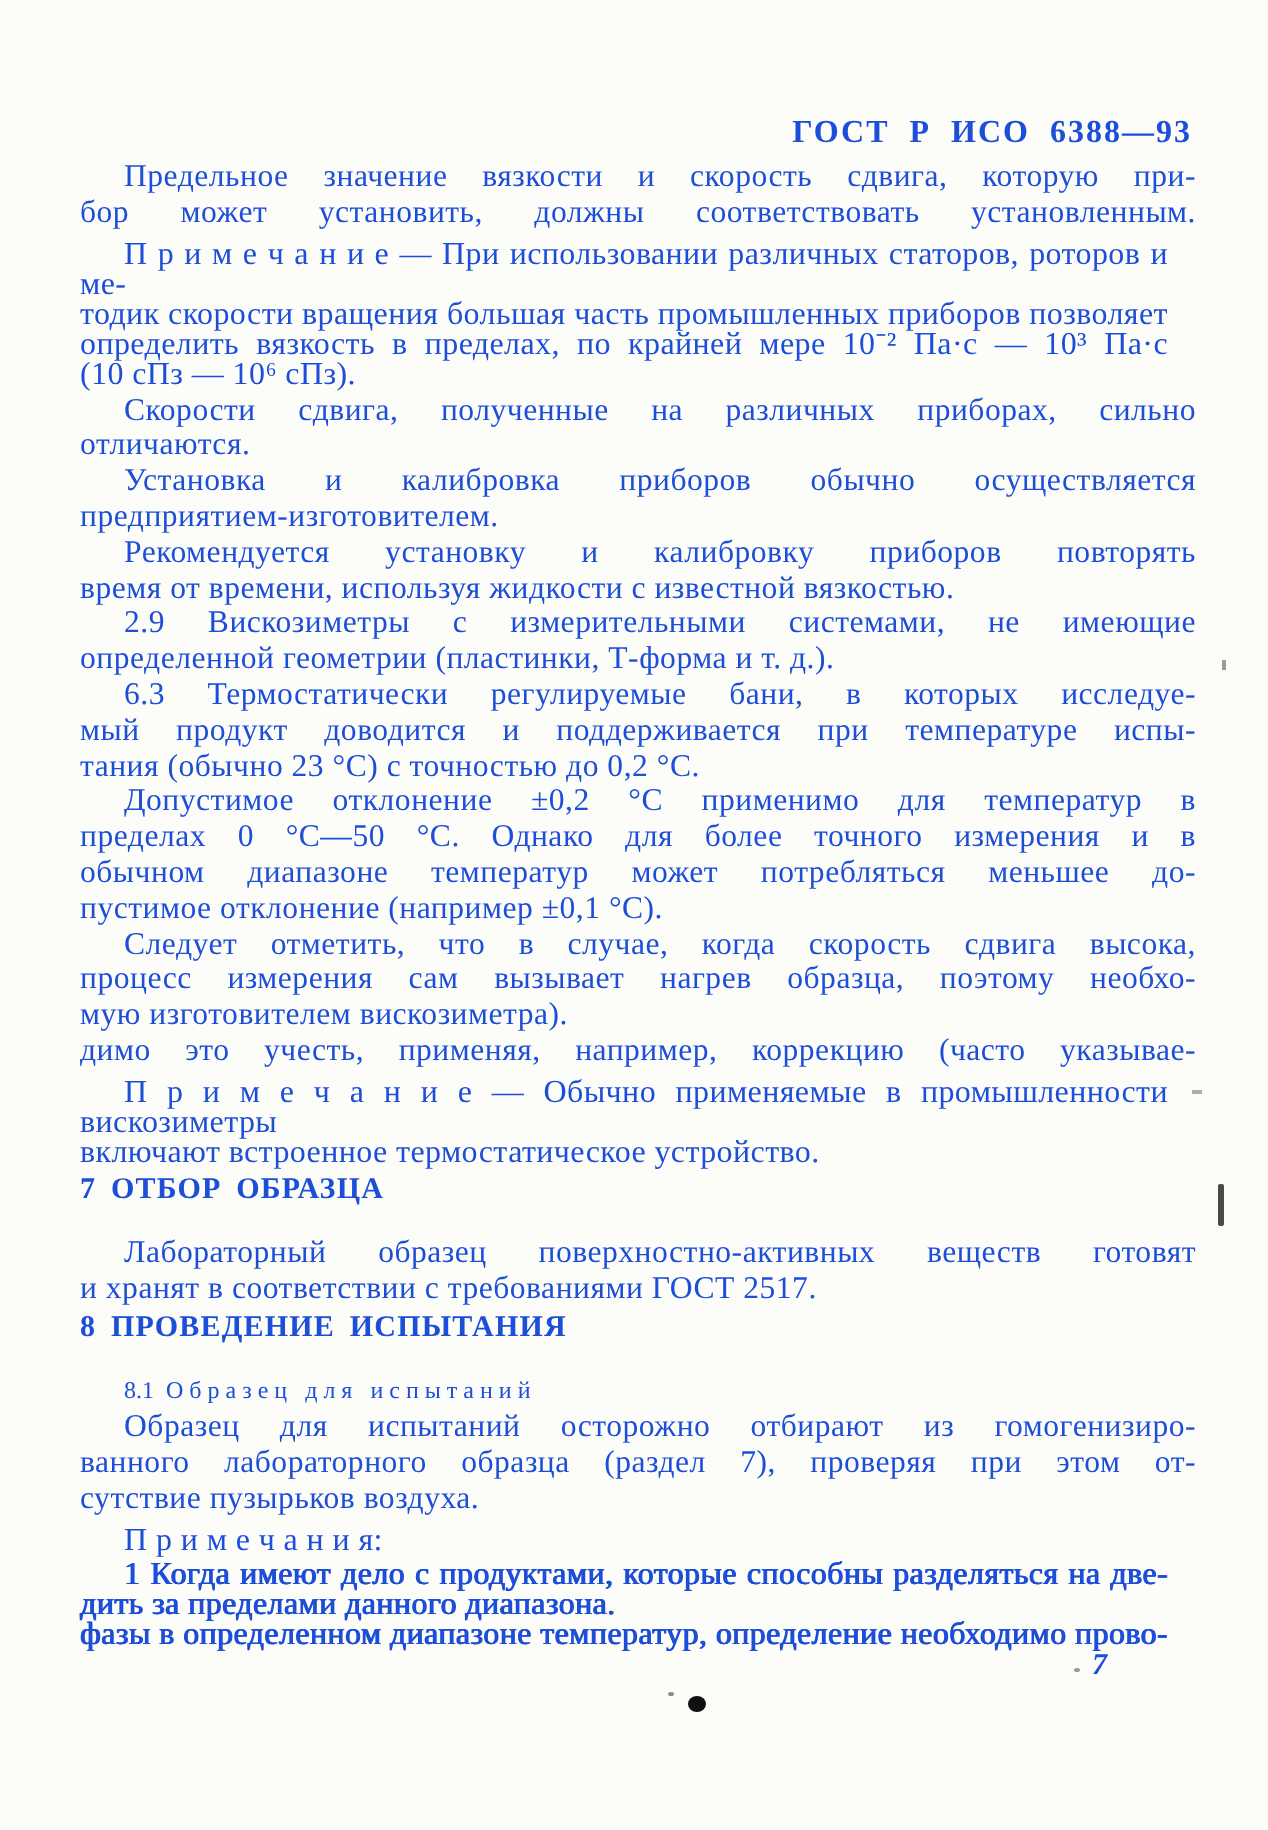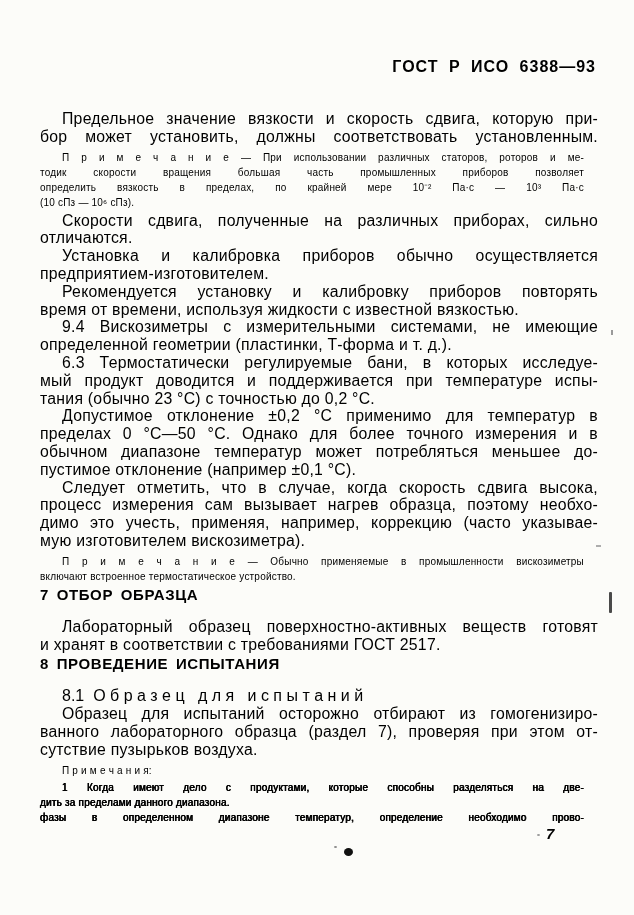--- a/index.html
+++ b/index.html
@@ -1,51 +1,51 @@
 <!DOCTYPE html>
 <html><head>
 <meta charset="utf-8">
 <style>
   html,body{margin:0;padding:0;background:#ffffff;}
   .page{
     position:relative;
     width:634px;height:915px;
     background:#fcfcf9;
-    color:#000000;
-    font-family:Liberation Sans, sans-serif;
+    color:#1d4ed8;
+    font-family:Liberation Serif, serif;
     overflow:hidden;
   }
   .doc-header{
     position:absolute;top:58px;left:40px;right:38px;
     text-align:right;
     font-weight:bold;
     font-size:16px;
     letter-spacing:1px;
     word-spacing:5px;
   }
   .content{
-    position:absolute;top:110px;left:40px;width:558px;
+    position:absolute;top:80px;left:40px;width:558px;
   }
   .block{margin:0;}
   .paragraph{
     font-size:15.8px;line-height:17.8px;letter-spacing:0.25px;
   }
   .note{
-    font-size:10px;line-height:15px;letter-spacing:0.2px;
+    font-size:16px;line-height:15px;letter-spacing:0.2px;
     margin:4px 14px 2px 0;
   }
   .note + .note{margin-top:0;}
   .heading{
     font-size:15px;font-weight:bold;line-height:18px;
     letter-spacing:0.6px;word-spacing:3px;
     margin:2px 0 14px 0;
   }
   .heading .ln{text-align:center;text-align-last:center;}
   .subheading{
-    font-size:16px;line-height:17.8px;margin-top:0;
+    font-size:12px;line-height:17.8px;margin-top:0;
   }
   .subheading .ln{white-space:pre;text-align:left;text-align-last:left;text-indent:22px;}
   .ln{text-align:justify;text-align-last:justify;}
   .ln.last{text-align-last:left;}
   .lastjust .ln.last{text-align-last:justify;}
   .paragraph .ln.first,.note .ln.first{text-indent:22px;}
   .heavy .ln{text-shadow:0.35px 0 0 currentColor,-0.2px 0 0 currentColor;}
   .page-number{
     position:absolute;left:546px;top:825px;
     font-size:15px;font-weight:bold;font-style:italic;
@@ -101,39 +101,39 @@
       </div>
       <div class="block paragraph">
         <div class="ln first">Установка и калибровка приборов обычно осуществляется</div>
         <div class="ln last">предприятием-изготовителем.</div>
       </div>
       <div class="block paragraph">
         <div class="ln first">Рекомендуется установку и калибровку приборов повторять</div>
         <div class="ln last">время от времени, используя жидкости с известной вязкостью.</div>
       </div>
       <div class="block paragraph">
-        <div class="ln first">9.4 Вискозиметры с измерительными системами, не имеющие</div>
+        <div class="ln first">2.9 Вискозиметры с измерительными системами, не имеющие</div>
         <div class="ln last">определенной геометрии (пластинки, Т-форма и т. д.).</div>
       </div>
       <div class="block paragraph">
         <div class="ln first">6.3 Термостатически регулируемые бани, в которых исследуе-</div>
         <div class="ln">мый продукт доводится и поддерживается при температуре испы-</div>
         <div class="ln last">тания (обычно 23 °С) с точностью до 0,2 °С.</div>
       </div>
       <div class="block paragraph">
         <div class="ln first">Допустимое отклонение ±0,2 °С применимо для температур в</div>
         <div class="ln">пределах 0 °С—50 °С. Однако для более точного измерения и в</div>
         <div class="ln">обычном диапазоне температур может потребляться меньшее до-</div>
         <div class="ln last">пустимое отклонение (например ±0,1 °С).</div>
       </div>
       <div class="block paragraph">
         <div class="ln first">Следует отметить, что в случае, когда скорость сдвига высока,</div>
         <div class="ln">процесс измерения сам вызывает нагрев образца, поэтому необхо-</div>
+        <div class="ln last">мую изготовителем вискозиметра).</div>
         <div class="ln">димо это учесть, применяя, например, коррекцию (часто указывае-</div>
-        <div class="ln last">мую изготовителем вискозиметра).</div>
       </div>
       <div class="block note">
         <div class="ln first">П р и м е ч а н и е — Обычно применяемые в промышленности вискозиметры</div>
         <div class="ln last">включают встроенное термостатическое устройство.</div>
       </div>
       <div class="block heading">
         <div class="ln first last">7 ОТБОР ОБРАЗЦА</div>
       </div>
       <div class="block paragraph">
         <div class="ln first">Лабораторный образец поверхностно-активных веществ готовят</div>

